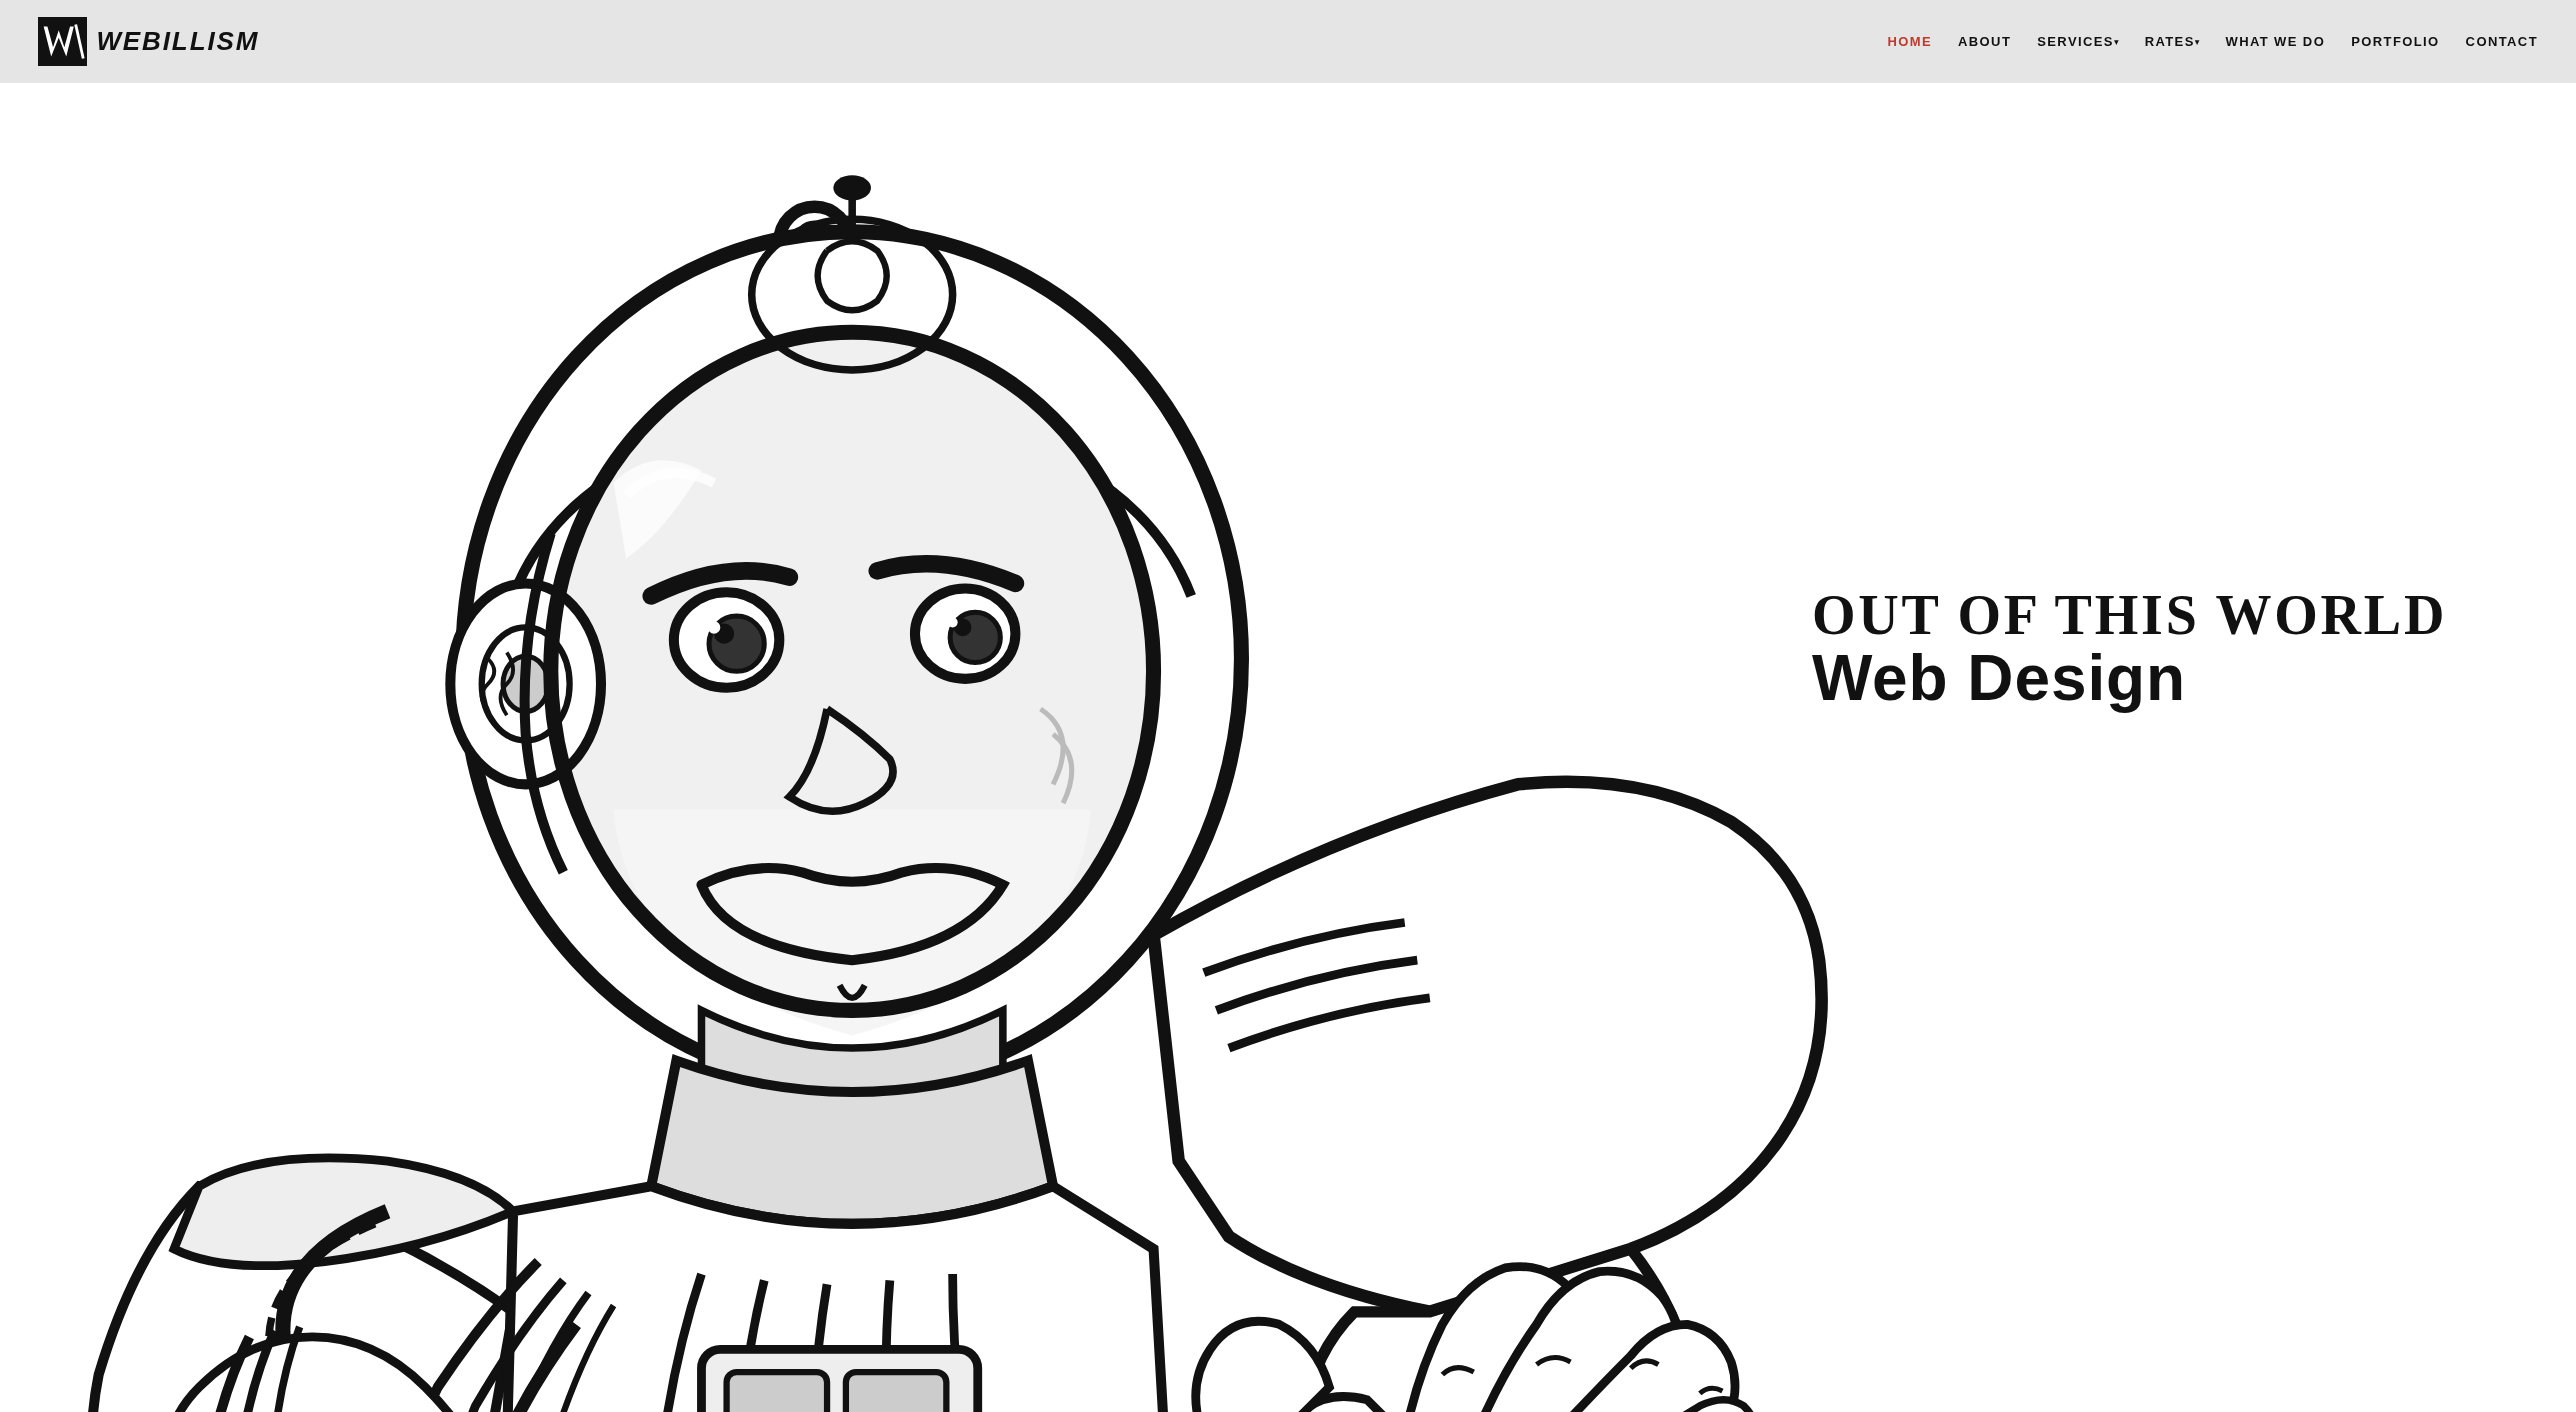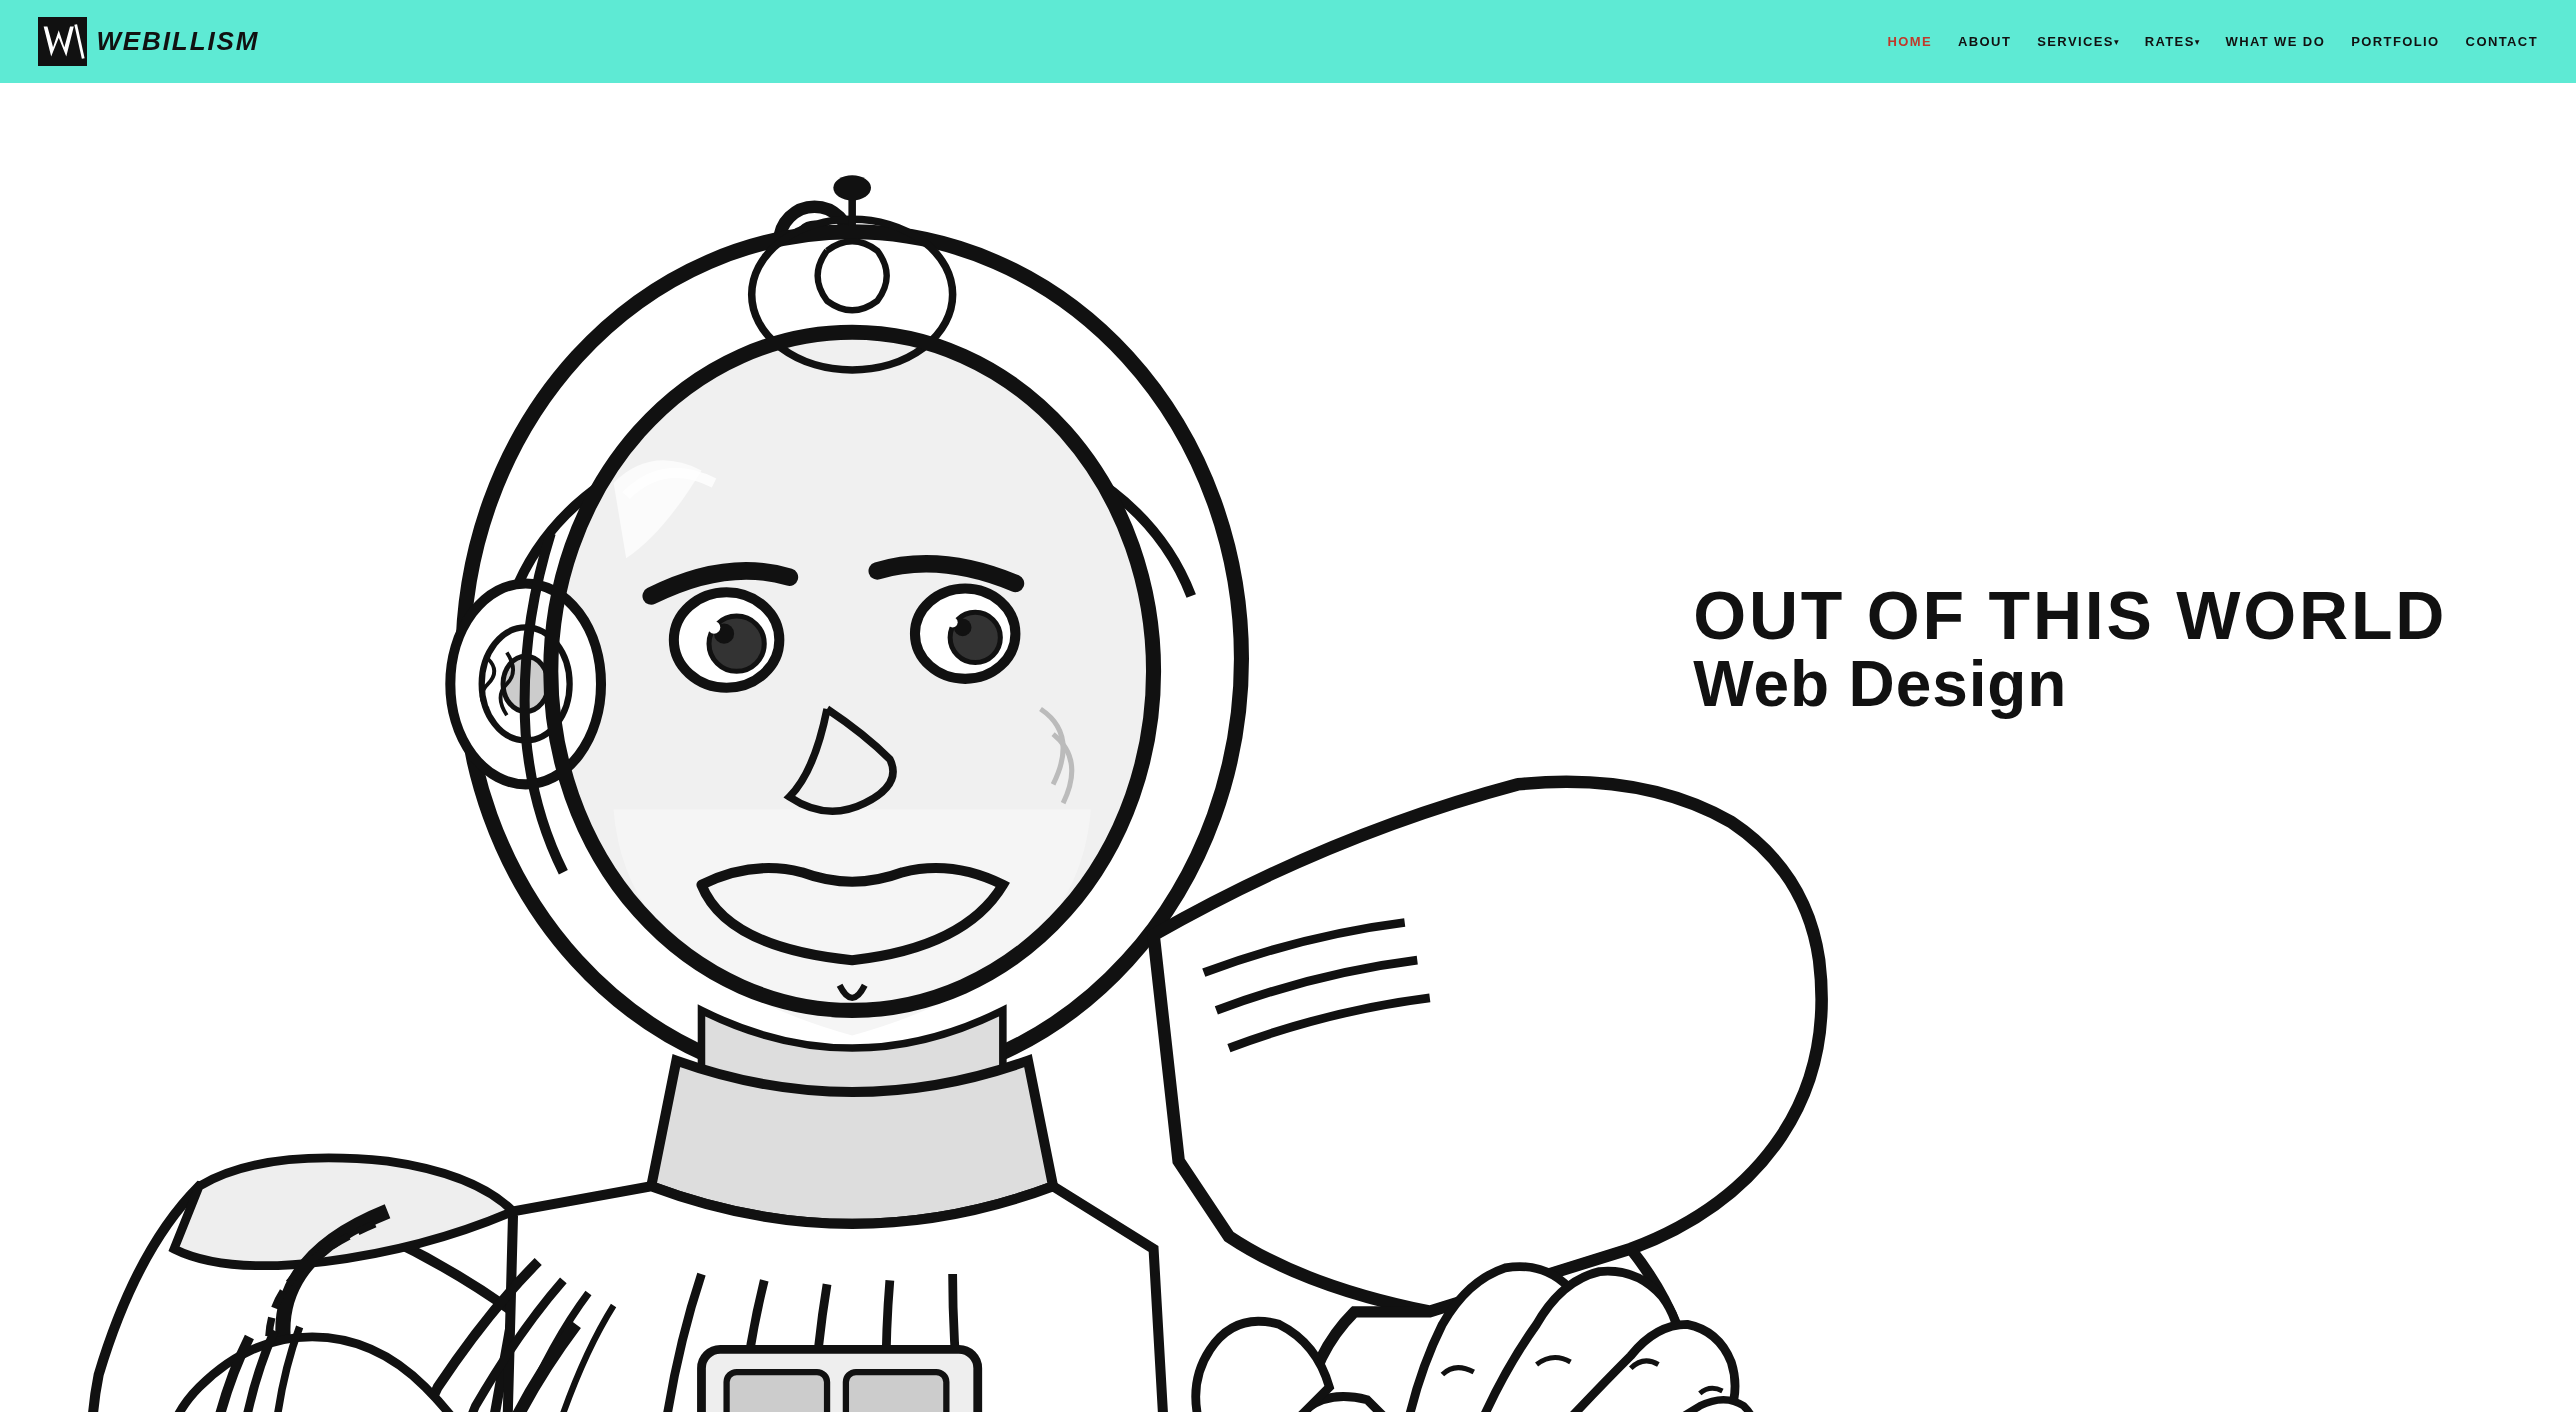--- a/index.html
+++ b/index.html
@@ -20,21 +20,21 @@
     header {
       position: fixed;
       top: 0;
       left: 0;
       right: 0;
       z-index: 100;
       display: flex;
       align-items: center;
       justify-content: space-between;
       padding: 17px 38px;
-      background: #5eead4;
+      background: #e5e5e5;
     }
 
     .logo-wrapper {
       display: flex;
       align-items: center;
       gap: 9.4px;
       cursor: pointer;
     }
 
     .logo-icon {
@@ -97,27 +97,27 @@
     .hero-content {
       position: absolute;
       right: 5%;
       top: 50%;
       transform: translateY(-50%);
       text-align: left;
       margin-top: -56px;
     }
 
     .hero-title-line1 {
-      font-size: 68px;
+      font-size: 56px;
       font-weight: 900;
       color: #111;
       letter-spacing: 2.8px;
       text-transform: uppercase;
       line-height: 1;
-      font-family: Liberation Sans, sans-serif;
+      font-family: Liberation Serif, serif;
     }
 
     .hero-title-line2 {
       font-size: 64px;
       font-weight: 900;
       color: #111;
       letter-spacing: 0.9px;
       line-height: 1.1;
       font-family: 'Arial Black', Arial, sans-serif;
     }

